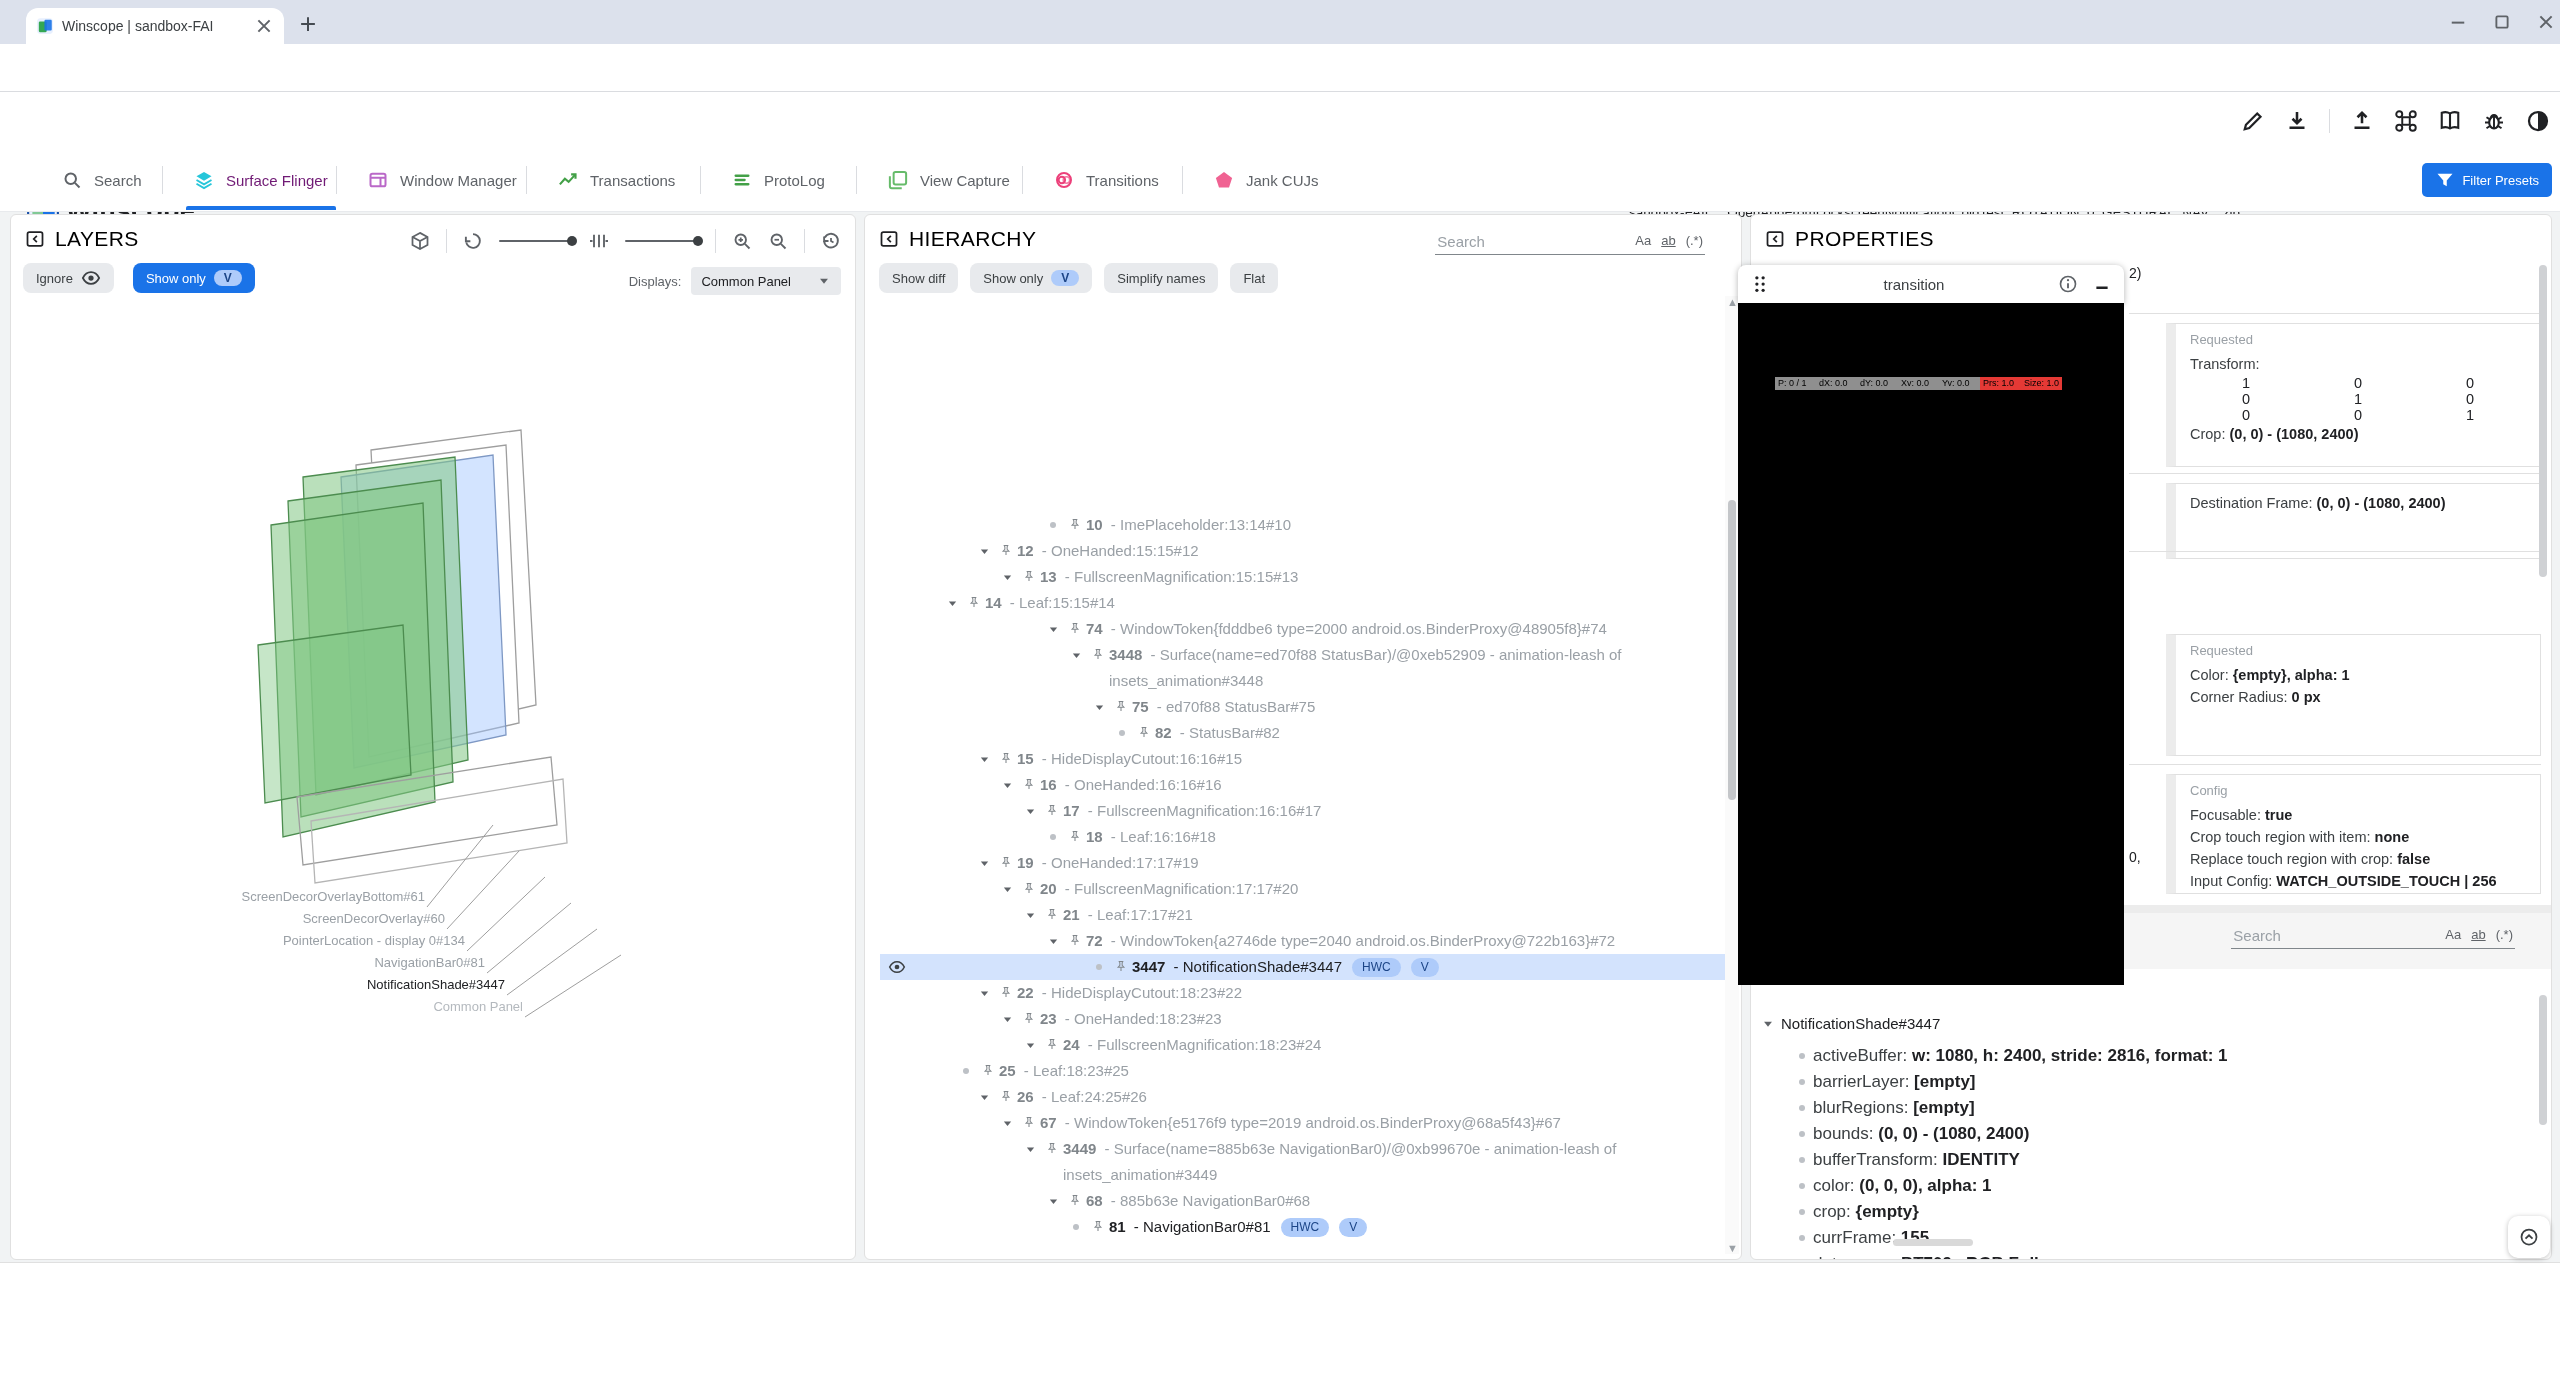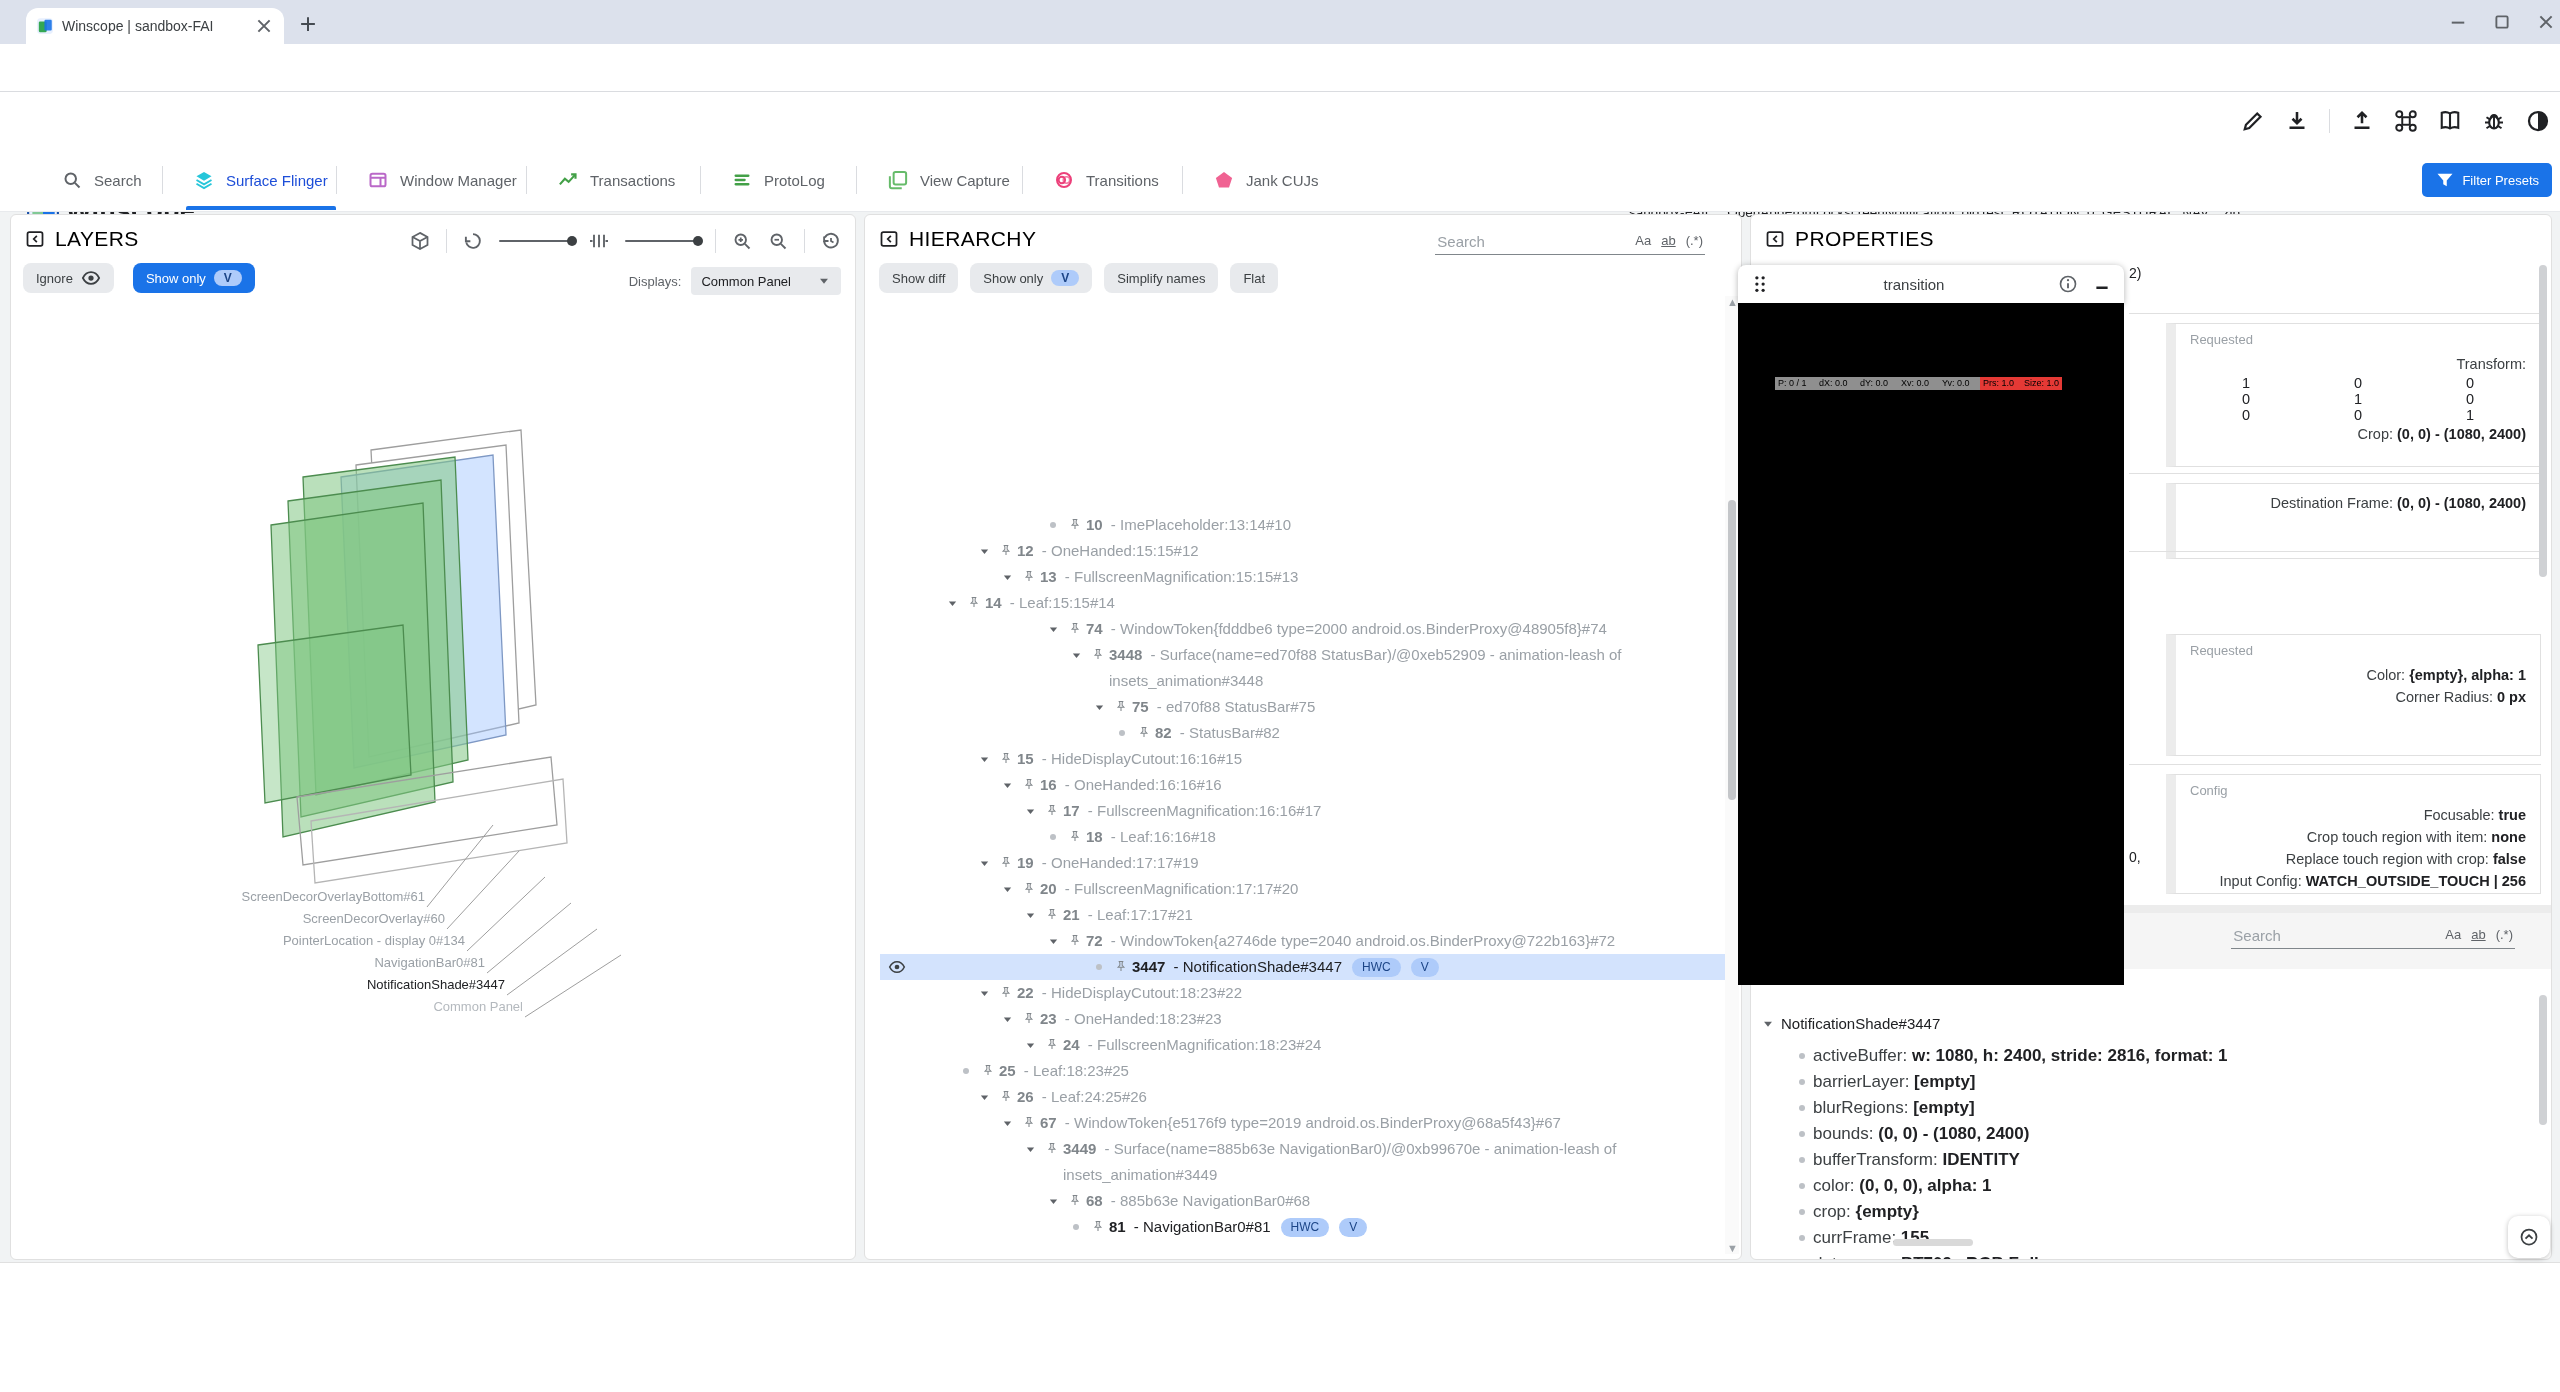--- a/index.html
+++ b/index.html
@@ -20,21 +20,21 @@
   #omnibox .url{font-size:15px;color:#202124;margin-left:12px;white-space:nowrap;}
   .extdot{width:22px;height:22px;border-radius:50%;}
   
   #wshead{left:0;top:92px;width:2560px;height:58px;background:#fff;}
   #wstitle{left:66px;top:104px;font-size:27px;font-weight:700;color:#202124;letter-spacing:.2px;}
   #tracefile{right:320px;top:113px;font-size:13.5px;color:#202124;max-width:700px;white-space:nowrap;overflow:hidden;}
   .hact{top:108px;color:#202124;cursor:pointer;}
   
   #navbar{left:0;top:150px;width:2560px;height:62px;background:#fff;border-bottom:1px solid #e8eaed;box-sizing:border-box;}
   .navtab{position:absolute;top:0;height:60px;display:flex;align-items:center;gap:12px;padding:0 26px;font-size:15px;color:#5f6368;cursor:pointer;}
-  .navtab.active{color:#1d4ed8;}
+  .navtab.active{color:#701a75;}
   .navtab .under{position:absolute;left:18px;right:18px;bottom:0;height:4px;border-radius:2px 2px 0 0;background:#1a73e8;}
   .navdiv{position:absolute;top:16px;width:1px;height:28px;background:#dadce0;}
   #fpbtn{position:absolute;right:8px;top:13px;height:34px;background:#1a73e8;color:#fff;font-size:13px;border-radius:5px;display:flex;align-items:center;gap:7px;padding:0 13px;cursor:pointer;}
   
   .panel{position:absolute;background:#fff;border:1px solid #e0e0e0;border-radius:6px;box-sizing:border-box;}
   .ptitle{font-size:21px;font-weight:500;color:#000000;letter-spacing:.4px;}
   .phead{position:absolute;left:14px;top:12px;display:flex;align-items:center;gap:10px;color:#202124;}
   .chip{display:inline-flex;align-items:center;gap:8px;height:30px;padding:0 13px;background:#e8eaed;border-radius:8px;font-size:13px;color:#3c4043;cursor:pointer;white-space:nowrap;}
   .chip.blue{background:#1a73e8;color:#fff;}
   .vbadge{background:#aecbfa;color:#1c4587;border-radius:10px;padding:1px 10px;font-size:12px;font-weight:700;}
@@ -61,21 +61,21 @@
   .bullet span{width:6px;height:6px;border-radius:50%;background:#bdc1c6;}
   .pin{width:22px;flex:0 0 22px;color:#80868b;display:flex;justify-content:center;padding-top:6px;}
   .badge{display:inline-block;background:#aecbfa;color:#1c4587;border-radius:10px;font-size:12px;font-weight:500;line-height:19px;padding:0 10px;margin-left:10px;vertical-align:1px;}
   .roweye{position:absolute;left:8px;top:4px;color:#3c4043;}
   .sbar{position:absolute;width:14px;background:#fafafa;}
   .sbar .thumb{position:absolute;left:3px;width:8px;border-radius:4px;background:#c4c6c9;}
   .sbar .ar{position:absolute;left:2px;color:#9aa0a6;font-size:11px;}
   
   .pcard{position:absolute;border:1px solid #e0e0e0;border-left:10px solid #ececec;background:#fff;box-sizing:border-box;padding:8px 14px;}
   .pcard .lab{font-size:13px;color:#9aa0a6;margin-bottom:6px;}
-  .pline{font-size:14.5px;color:#3c4043;line-height:22px;text-align:right;}
+  .pline{font-size:14.5px;color:#3c4043;line-height:22px;}
   .pline b{color:#202124;}
   .hdiv{position:absolute;height:1px;background:#e0e0e0;}
   .mrow{display:flex;}
   .mrow span{flex:1;text-align:center;font-size:14.5px;color:#202124;}
   
   .prow{display:flex;align-items:flex-start;min-height:26px;line-height:26px;font-size:17px;color:#3c4043;cursor:pointer;}
   .prow b{color:#202124;font-weight:700;}
   
   #ovl{left:1738px;top:265px;width:386px;height:720px;z-index:40;}
   #ovlbar{position:absolute;left:0;top:0;width:386px;height:38px;background:#fff;border-radius:8px 8px 0 0;box-shadow:0 1px 6px rgba(0,0,0,.3);display:flex;align-items:center;padding:0 12px;box-sizing:border-box;}

